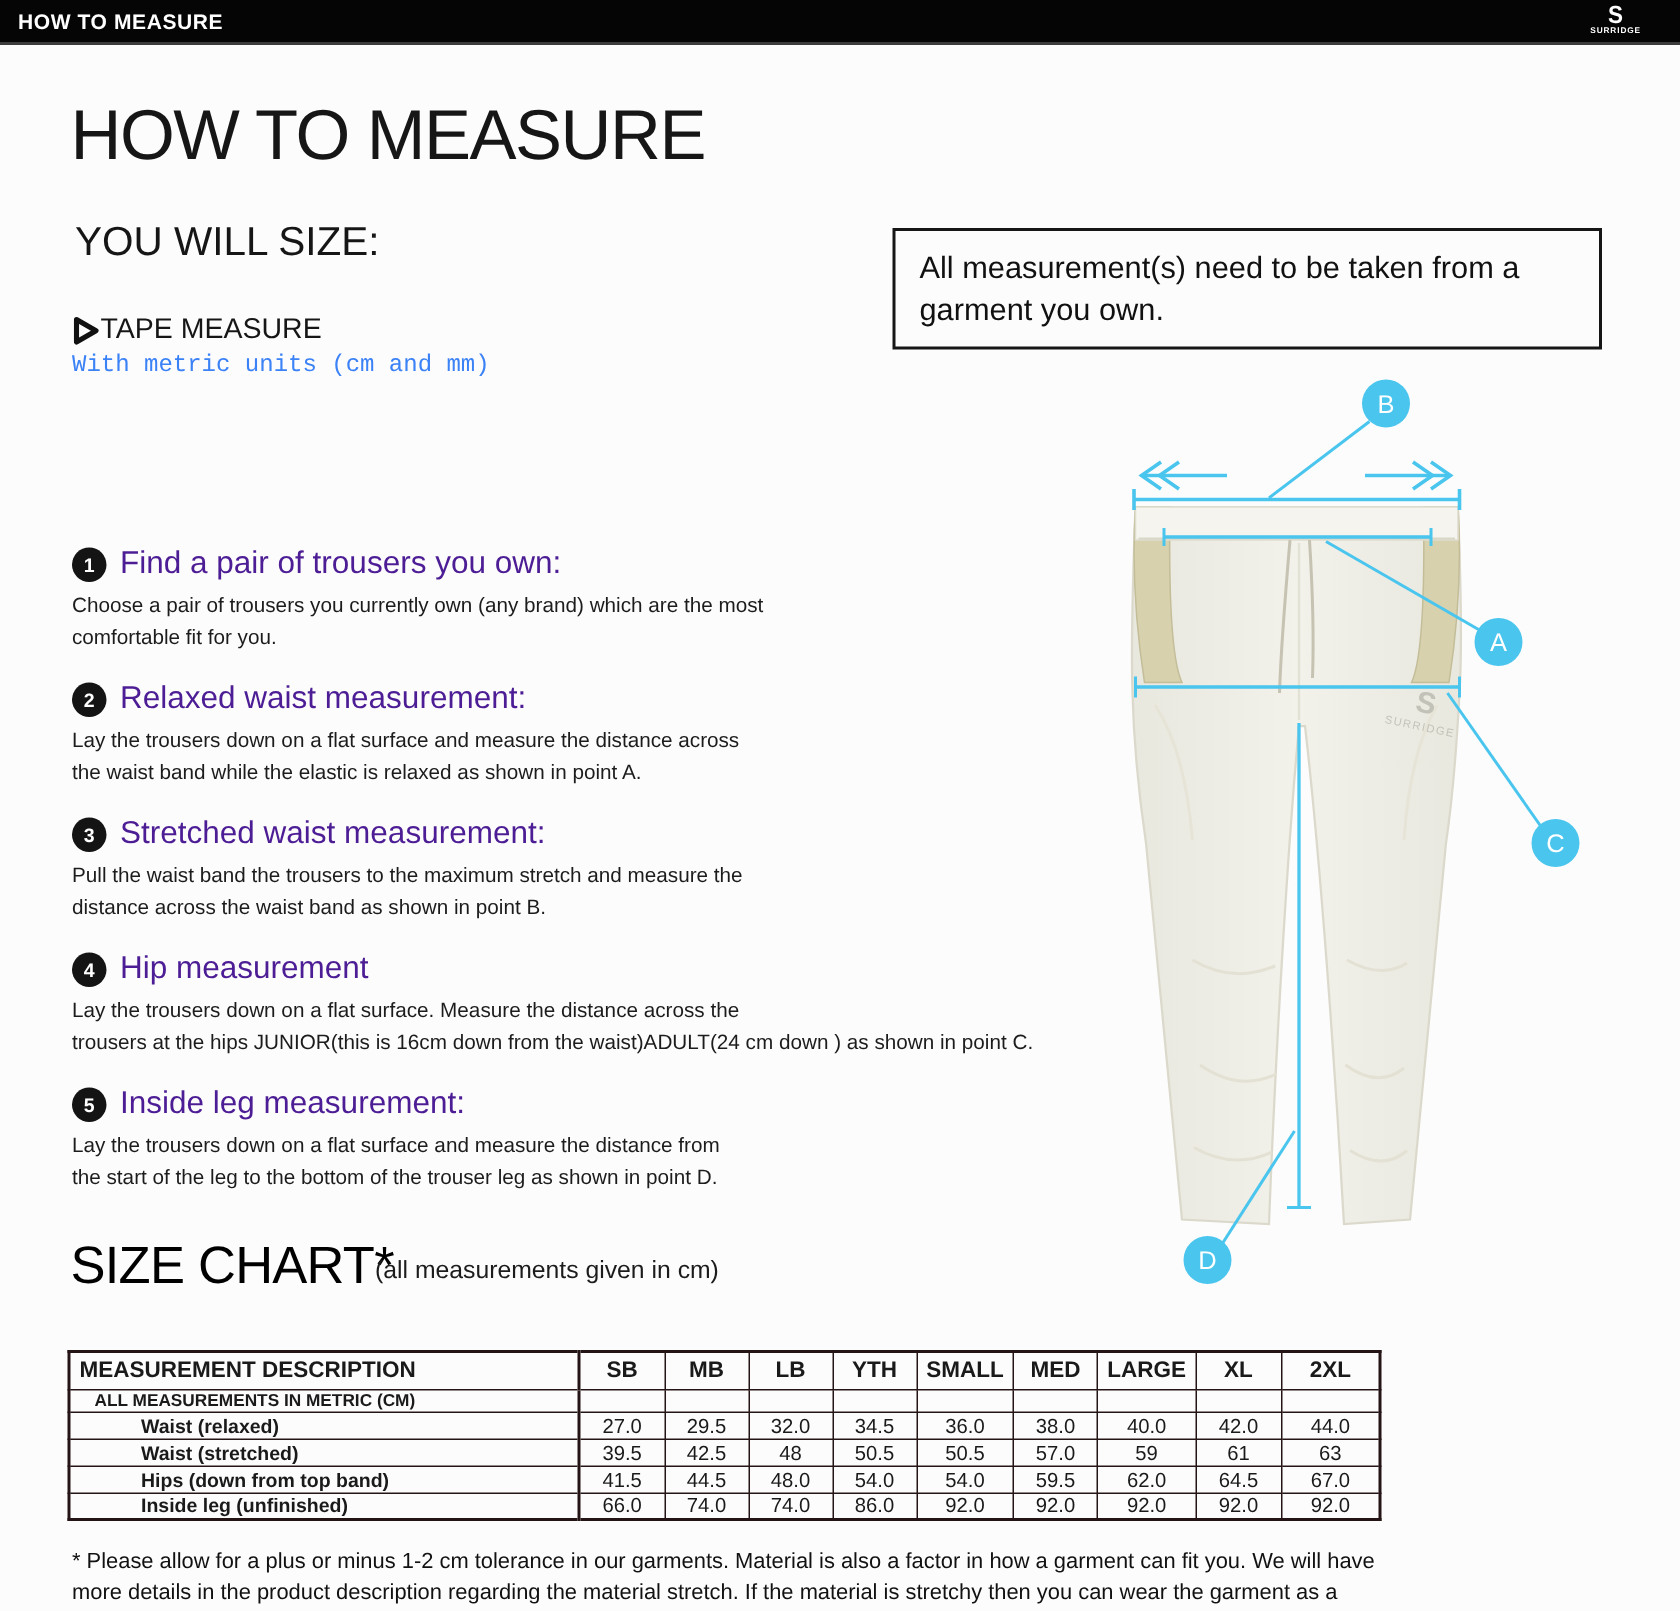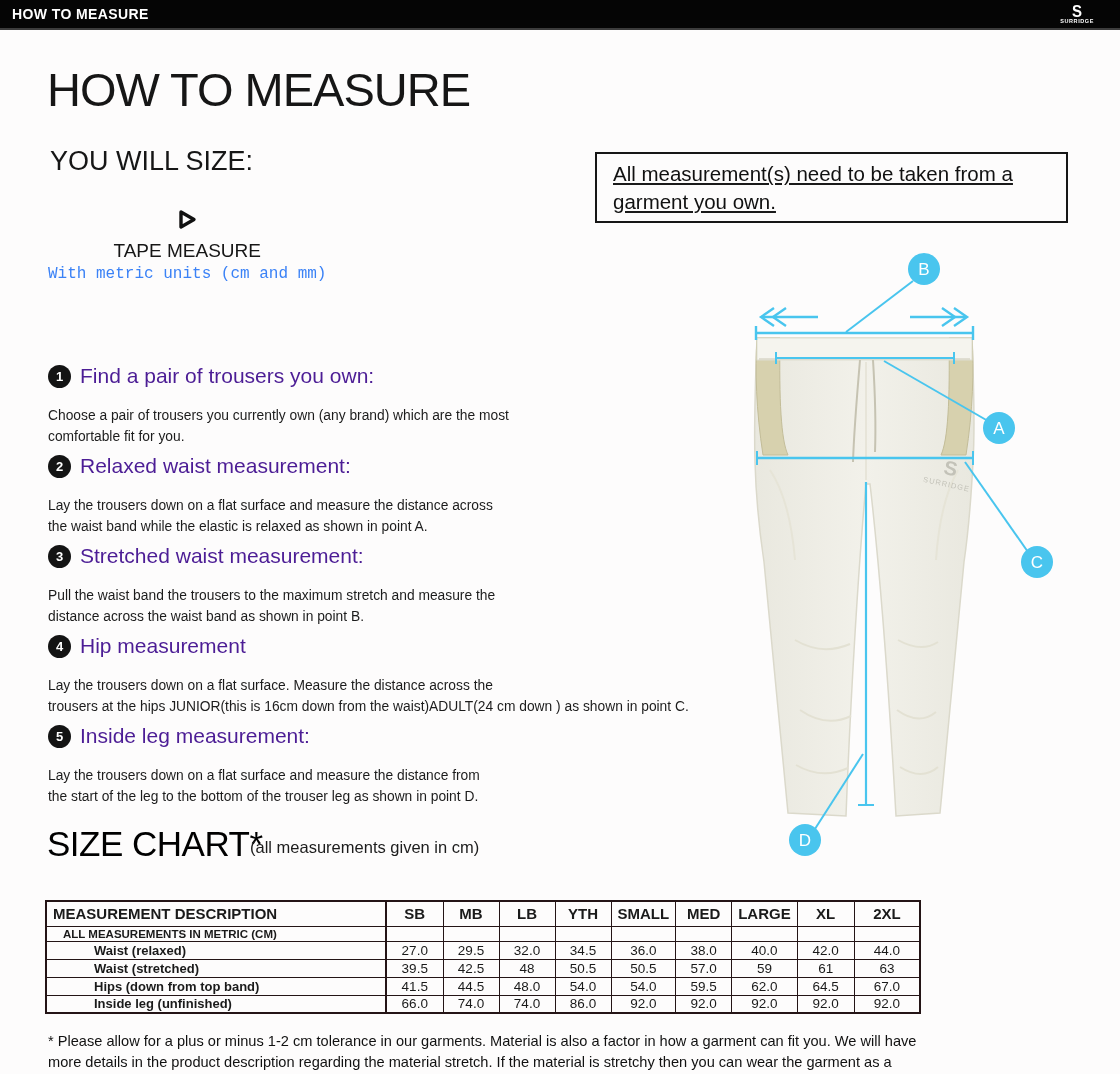--- a/index.html
+++ b/index.html
@@ -14,37 +14,37 @@
     box-sizing:border-box;padding:0 12px;
   }
   .topbar-title{color:#fff;font-size:14px;font-weight:700;letter-spacing:.4px;}
   .logo{display:flex;flex-direction:column;align-items:center;line-height:1;margin-right:14px;}
   .logo .s-mark{color:#fff;font-size:15px;font-weight:800;letter-spacing:0;transform:scaleY(1.1);}
   .logo .s-word{color:#fff;font-size:5.5px;font-weight:700;letter-spacing:.6px;margin-top:1px;}
   
   .page-title{position:absolute;left:47px;top:62px;font-size:47px;font-weight:500;letter-spacing:-1px;color:#161616;margin:0;}
   .need-heading{position:absolute;left:50px;top:146px;font-size:27px;font-weight:500;color:#161616;margin:0;}
   .need-item{position:absolute;left:48px;}
-  .need-item .row{display:flex;align-items:center;gap:10px;flex-direction:column;}
+  .need-item .row{display:flex;align-items:center;}
   .need-item .title{font-size:19px;font-weight:500;color:#161616;}
   .need-item .sub{font-size:16px;color:#3b82f6;margin-top:3px;font-family:Liberation Mono, monospace;}
   .tri-icon{display:inline-block;}
   
   .step{position:absolute;left:48px;width:690px;}
   .step .head{display:flex;align-items:center;gap:9px;}
   .step .num{
     width:23px;height:23px;border-radius:50%;background:#141414;color:#fff;
     display:flex;align-items:center;justify-content:center;font-size:13px;font-weight:700;flex:0 0 23px;
   }
   .step .title{font-size:21px;font-weight:500;color:#4c1d95;}
-  .step .body{font-size:13.8px;line-height:1.52;color:#1c1c1c;margin-top:18px;white-space:pre-line;}
+  .step .body{font-size:13.8px;line-height:1.52;color:#1c1c1c;margin-top:6px;white-space:pre-line;}
   
   .note-box{
-    position:absolute;left:595px;top:152px;width:473px;height:71px;border:2px solid #161616;
-    box-sizing:border-box;display:flex;align-items:center;background:#fdfcfc;text-decoration:underline;
+    position:absolute;left:595px;top:152px;width:473px;height:81px;border:2px solid #161616;
+    box-sizing:border-box;display:flex;align-items:center;background:#fdfcfc;
   }
   .note-box p{margin:0;padding:10px 16px;font-size:20.5px;line-height:1.32;color:#111;white-space:pre-line;}
   
   .diagram{position:absolute;left:700px;top:240px;}
   .circ-label{fill:#ffffff;font-size:17px;font-family:"Liberation Sans",sans-serif;}
   
   .chart-title{position:absolute;left:47px;top:824px;font-size:35px;font-weight:500;letter-spacing:-.5px;color:#000000;margin:0;}
   .chart-sub{position:absolute;left:250px;top:838px;font-size:16.5px;color:#1c1c1c;}
   table.size{
     position:absolute;left:45px;top:900px;border-collapse:collapse;table-layout:fixed;

